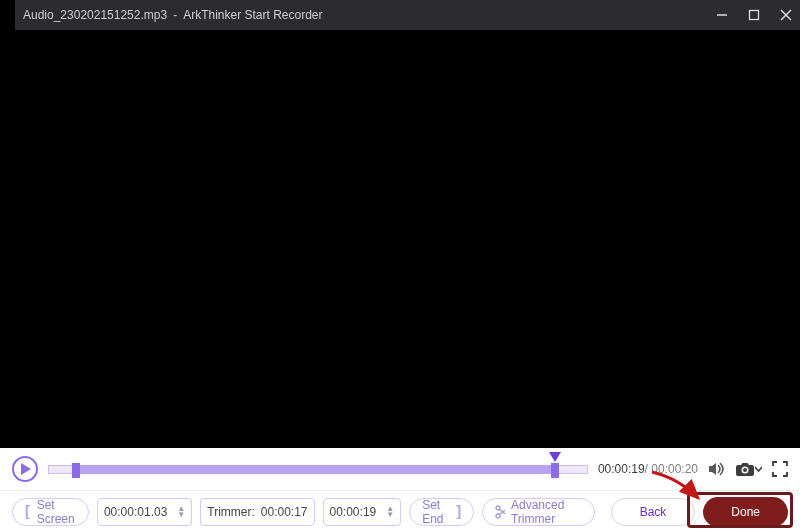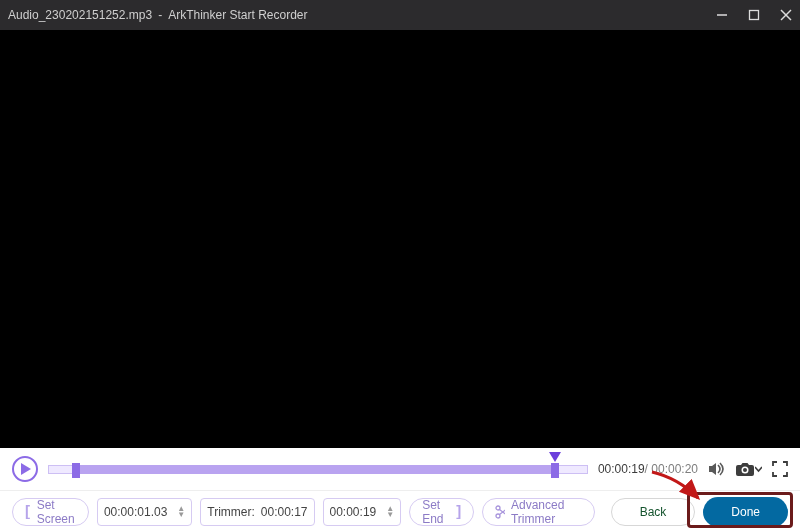--- a/index.html
+++ b/index.html
@@ -1,20 +1,21 @@
 <!DOCTYPE html>
 <html><head>
 <meta charset="utf-8">
 <style>
   * { box-sizing: border-box; margin: 0; padding: 0; font-family: "Segoe UI", Arial, sans-serif; }
   body { width: 800px; height: 532px; background: #000; overflow: hidden; }
   .titlebar {
     height: 30px; background: #2c2b2d; color: #cfcfcf;
     display: flex; align-items: center; padding: 0 8px; font-size: 12px;
     justify-content: space-between;
+    margin-left: 15px;
   }
   .titlebar .left { display: flex; gap: 6px; }
   .win-controls { display: flex; gap: 20px; align-items: center; color: #dcdcdc; }
   .win-btn { cursor: pointer; }
   .win-btn svg { display: block; }
   .spacer { flex: 1; }
   .preview { height: 418px; background: #000; }
   .controls { background: #ffffff; height: 42px; display: flex; align-items: center; padding: 0 12px; gap: 10px; position: relative; }
   .play-btn {
     width: 26px; height: 26px; border-radius: 50%; background: #fff;
@@ -55,25 +56,25 @@
   .pill-fixed { cursor: default; }
   .bracket { font-weight: 700; font-size: 15px; color: #b6a4ea; padding-bottom: 2px; }
   .time-box {
     border: 1px solid #d6cbf2; height: 28px; border-radius: 4px;
     display: flex; align-items: center; padding: 8px 6px; font-size: 12px; color: #444;
     gap: 6px; background: #fff;
   }
   .stepper { display: flex; flex-direction: column; margin-left: 4px; }
   .stepper span { line-height: 6px; font-size: 8px; color: #999; cursor: pointer; }
   .btn-back {
-    height: 28px; border-radius: 14px; border: 1px solid #d7d7d7; background: #fff; color: #14532d;
+    height: 28px; border-radius: 14px; border: 1px solid #d7d7d7; background: #fff; color: #6d28d9;
     padding: 0 28px; font-size: 12px; cursor: pointer;
   }
   .btn-done {
-    height: 30px; border-radius: 15px; border: none; background: #0369a1; color: #fff;
+    height: 30px; border-radius: 15px; border: none; background: #7f1d1d; color: #fff;
     padding: 0 28px; font-size: 12px; cursor: pointer;
   }
   .highlight-box {
     position: absolute; right: 7px; bottom: 4px; width: 106px; height: 36px;
     border: 3px solid #6b1b1b; border-radius: 4px; pointer-events: none;
   }
   .arrow-svg {
     position: absolute; right: 92px; bottom: 24px; pointer-events: none;
   }
   .adv-trim svg { margin-right: 6px; }

